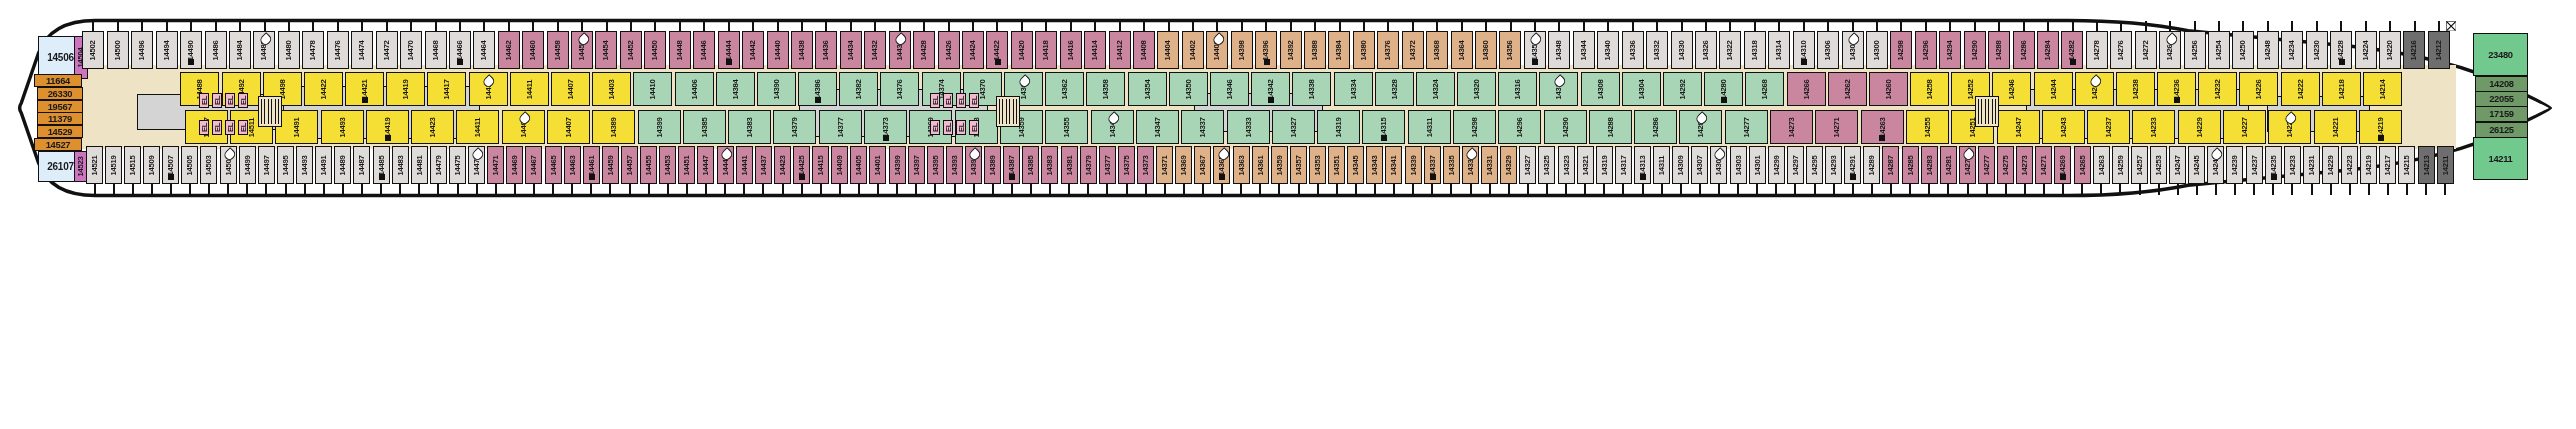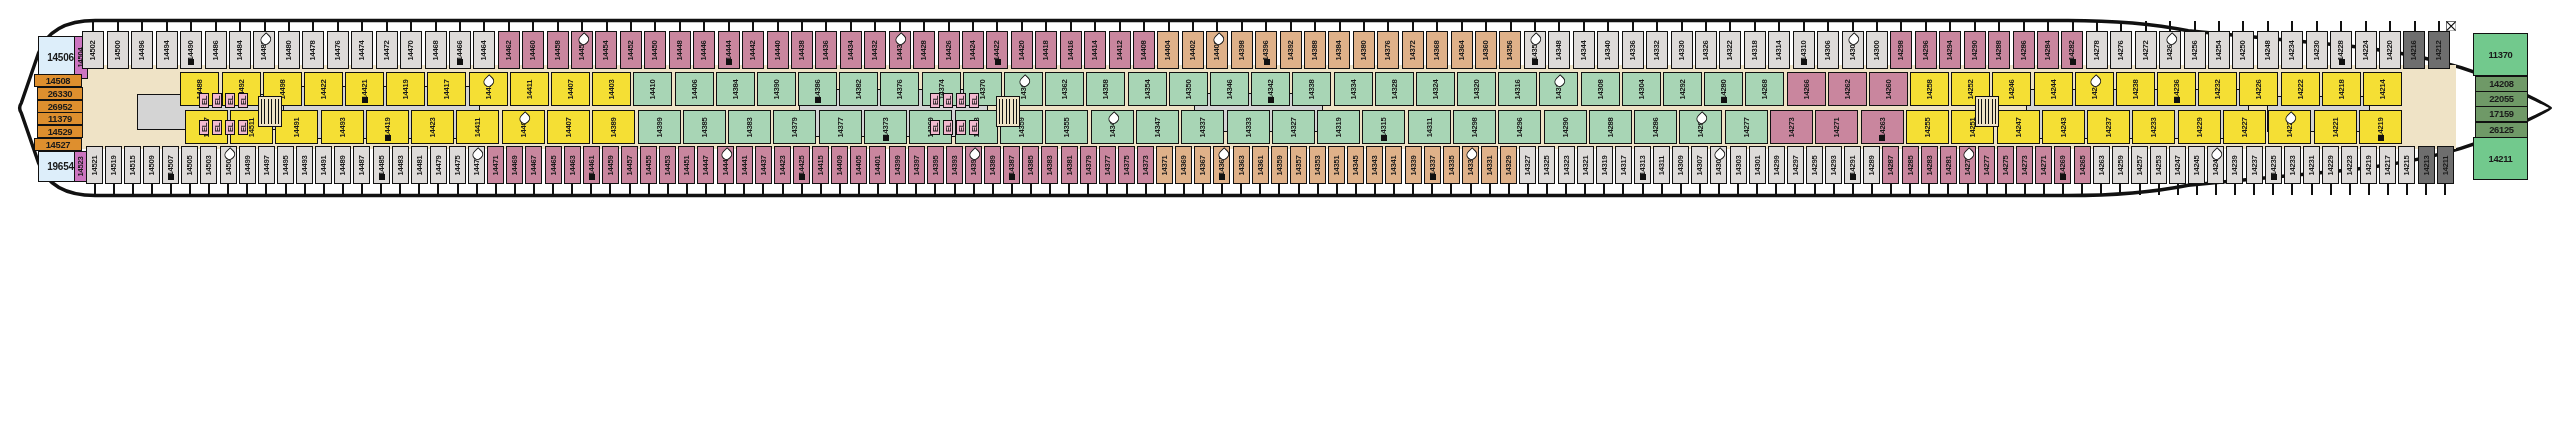--- a/index.html
+++ b/index.html
@@ -75,47 +75,47 @@
   <div class="fill c-public edge" style="left:2267px;top:96px;width:103px;height:36px;"></div>
 
   <div class="cab c-lblue md" style="left:38px;top:36px;width:45px;height:43px;">
     <span>14506</span>
   </div>
   <div class="cab c-magenta xs vert" style="left:74px;top:36px;width:13.7px;height:43px;">
     <span>14504</span>
   </div>
 
   <div class="cab c-orange sm" style="left:34px;top:74px;width:48px;height:13px;">
-    <span>14508</span>
+    <span>11664</span>
   </div>
   <div class="cab c-orange sm" style="left:37px;top:87px;width:46px;height:13px;">
     <span>26330</span>
   </div>
   <div class="cab c-orange sm" style="left:37px;top:100px;width:46px;height:13px;">
-    <span>26952</span>
+    <span>19567</span>
   </div>
   <div class="cab c-orange sm" style="left:37px;top:112px;width:46px;height:13px;">
     <span>11379</span>
   </div>
   <div class="cab c-orange sm" style="left:37px;top:125px;width:46px;height:13px;">
     <span>14529</span>
   </div>
   <div class="cab c-orange sm" style="left:34px;top:138px;width:48px;height:13px;">
     <span>14527</span>
   </div>
 
   <div class="cab c-lblue md" style="left:38px;top:151px;width:45px;height:31px;">
-    <span>19654</span>
+    <span>26107</span>
   </div>
   <div class="cab c-magenta xs vert" style="left:74px;top:151px;width:13.7px;height:31px;">
     <span>14523</span>
   </div>
 
   <div class="cab c-green sm" style="left:2473px;top:33px;width:55px;height:43px;">
-    <span>11370</span>
+    <span>23480</span>
   </div>
   <div class="cab c-dkgreen sm" style="left:2475px;top:76px;width:53px;height:15.5px;">
     <span>14208</span>
   </div>
   <div class="cab c-dkgreen sm" style="left:2475px;top:91px;width:53px;height:15.5px;">
     <span>22055</span>
   </div>
   <div class="cab c-dkgreen sm" style="left:2475px;top:106px;width:53px;height:15.5px;">
     <span>17159</span>
   </div>

